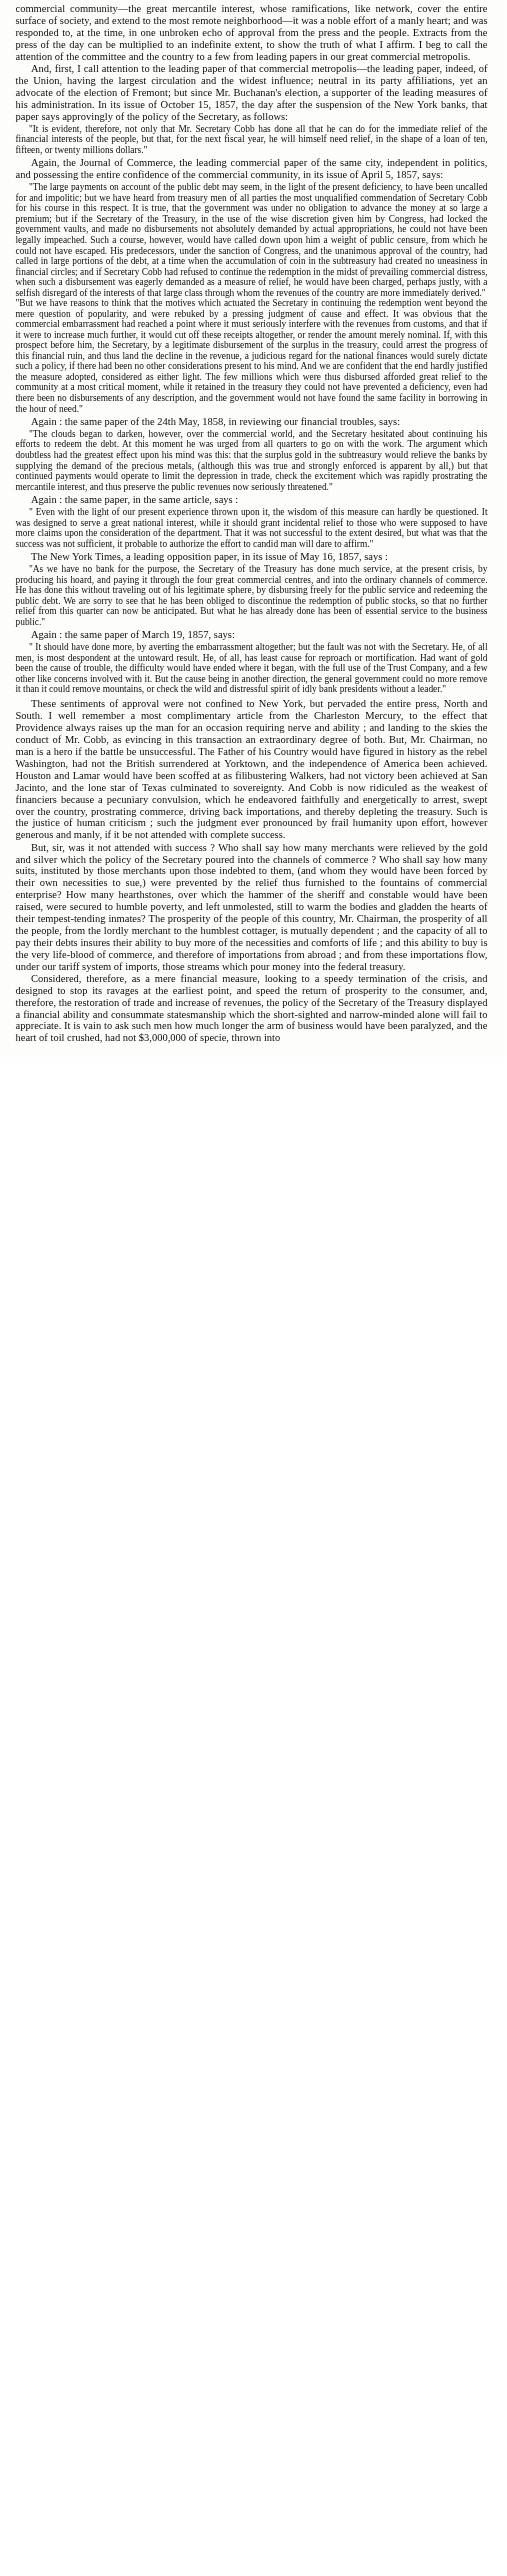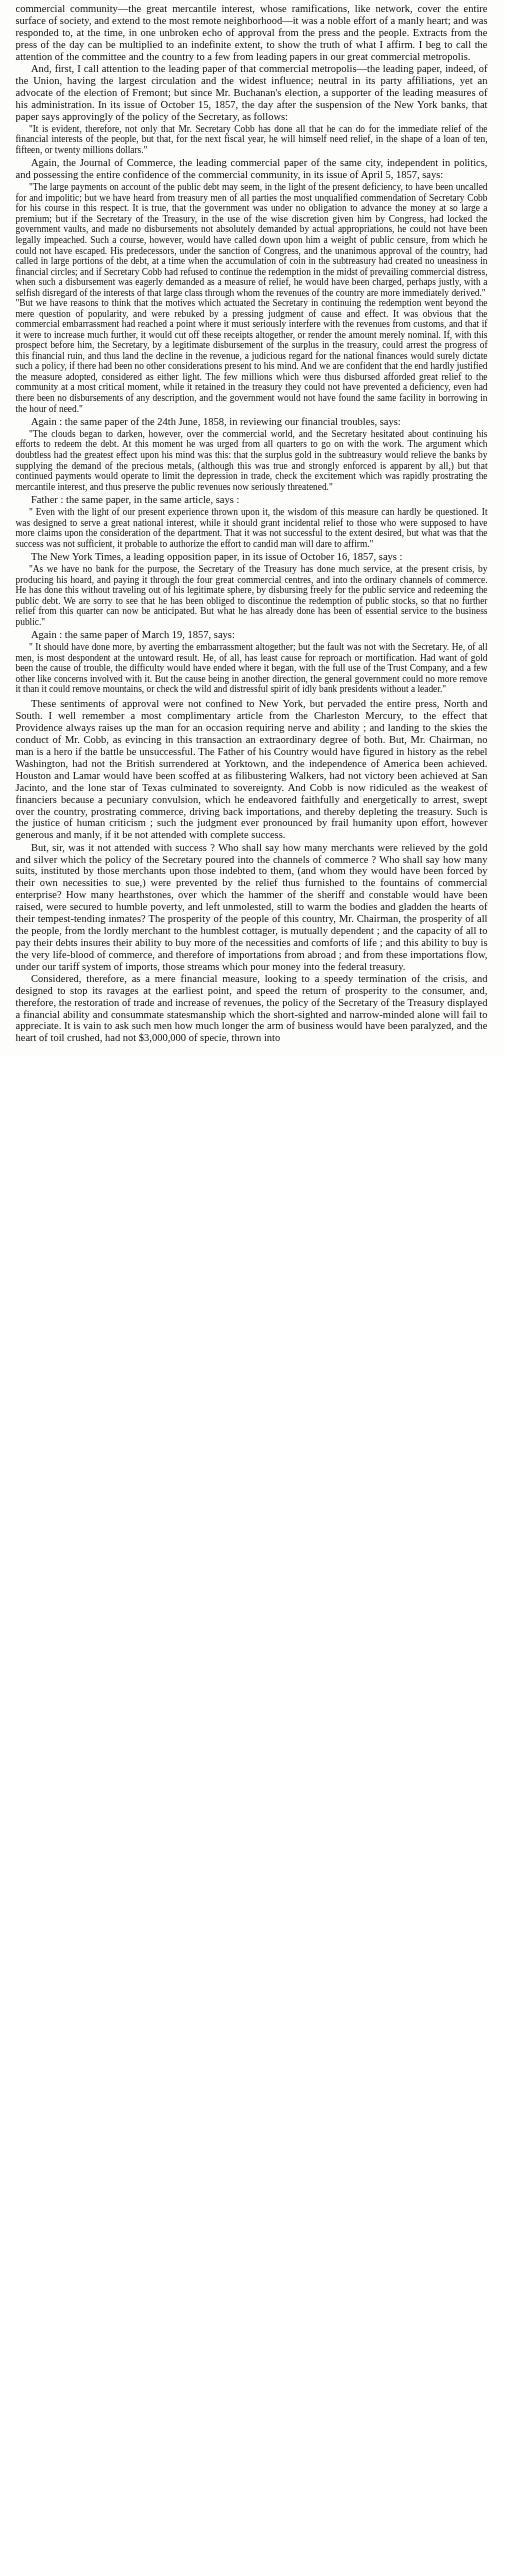--- a/index.html
+++ b/index.html
@@ -61,33 +61,33 @@
       <p>"It is evident, therefore, not only that Mr. Secretary Cobb has done all that he can do for the immediate relief of the financial interests of the people, but that, for the next fiscal year, he will himself need relief, in the shape of a loan of ten, fifteen, or twenty millions dollars."</p>
     </div>
 
     <p>Again, the Journal of Commerce, the leading commercial paper of the same city, independent in politics, and possessing the entire confidence of the commercial community, in its issue of April 5, 1857, says:</p>
 
     <div class="quote">
       <p style="white-space: pre-line;">"The large payments on account of the public debt may seem, in the light of the present deficiency, to have been uncalled for and impolitic; but we have heard from treasury men of all parties the most unqualified commendation of Secretary Cobb for his course in this respect. It is true, that the government was under no obligation to advance the money at so large a premium; but if the Secretary of the Treasury, in the use of the wise discretion given him by Congress, had locked the government vaults, and made no disbursements not absolutely demanded by actual appropriations, he could not have been legally impeached. Such a course, however, would have called down upon him a weight of public censure, from which he could not have escaped. His predecessors, under the sanction of Congress, and the unanimous approval of the country, had called in large portions of the debt, at a time when the accumulation of coin in the subtreasury had created no uneasiness in financial circles; and if Secretary Cobb had refused to continue the redemption in the midst of prevailing commercial distress, when such a disbursement was eagerly demanded as a measure of relief, he would have been charged, perhaps justly, with a selfish disregard of the interests of that large class through whom the revenues of the country are more immediately derived."
 "But we have reasons to think that the motives which actuated the Secretary in continuing the redemption went beyond the mere question of popularity, and were rebuked by a pressing judgment of cause and effect. It was obvious that the commercial embarrassment had reached a point where it must seriously interfere with the revenues from customs, and that if it were to increase much further, it would cut off these receipts altogether, or render the amount merely nominal. If, with this prospect before him, the Secretary, by a legitimate disbursement of the surplus in the treasury, could arrest the progress of this financial ruin, and thus land the decline in the revenue, a judicious regard for the national finances would surely dictate such a policy, if there had been no other considerations present to his mind. And we are confident that the end hardly justified the measure adopted, considered as either light. The few millions which were thus disbursed afforded great relief to the community at a most critical moment, while it retained in the treasury they could not have prevented a deficiency, even had there been no disbursements of any description, and the government would not have found the same facility in borrowing in the hour of need."</p>
     </div>
 
-    <p>Again : the same paper of the 24th June, 1858, in reviewing our financial troubles, says:</p>
+    <p>Again : the same paper of the 24th May, 1858, in reviewing our financial troubles, says:</p>
 
     <div class="quote">
       <p>"The clouds began to darken, however, over the commercial world, and the Secretary hesitated about continuing his efforts to redeem the debt. At this moment he was urged from all quarters to go on with the work. The argument which doubtless had the greatest effect upon his mind was this: that the surplus gold in the subtreasury would relieve the banks by supplying the demand of the precious metals, (although this was true and strongly enforced is apparent by all,) but that continued payments would operate to limit the depression in trade, check the excitement which was rapidly prostrating the mercantile interest, and thus preserve the public revenues now seriously threatened."</p>
     </div>
 
-    <p>Father : the same paper, in the same article, says :</p>
+    <p>Again : the same paper, in the same article, says :</p>
 
     <div class="quote">
       <p>" Even with the light of our present experience thrown upon it, the wisdom of this measure can hardly be questioned. It was designed to serve a great national interest, while it should grant incidental relief to those who were supposed to have more claims upon the consideration of the department. That it was not successful to the extent desired, but what was that the success was not sufficient, it probable to authorize the effort to candid man will dare to affirm."</p>
     </div>
 
-    <p>The New York Times, a leading opposition paper, in its issue of October 16, 1857, says :</p>
+    <p>The New York Times, a leading opposition paper, in its issue of May 16, 1857, says :</p>
 
     <div class="quote">
       <p>"As we have no bank for the purpose, the Secretary of the Treasury has done much service, at the present crisis, by producing his hoard, and paying it through the four great commercial centres, and into the ordinary channels of commerce. He has done this without traveling out of his legitimate sphere, by disbursing freely for the public service and redeeming the public debt. We are sorry to see that he has been obliged to discontinue the redemption of public stocks, so that no further relief from this quarter can now be anticipated. But what he has already done has been of essential service to the business public."</p>
     </div>
 
     <p>Again : the same paper of March 19, 1857, says:</p>
 
     <div class="quote">
       <p>" It should have done more, by averting the embarrassment altogether; but the fault was not with the Secretary. He, of all men, is most despondent at the untoward result. He, of all, has least cause for reproach or mortification. Had want of gold been the cause of trouble, the difficulty would have ended where it began, with the full use of the Trust Company, and a few other like concerns involved with it. But the cause being in another direction, the general government could no more remove it than it could remove mountains, or check the wild and distressful spirit of idly bank presidents without a leader."</p>
     </div>

